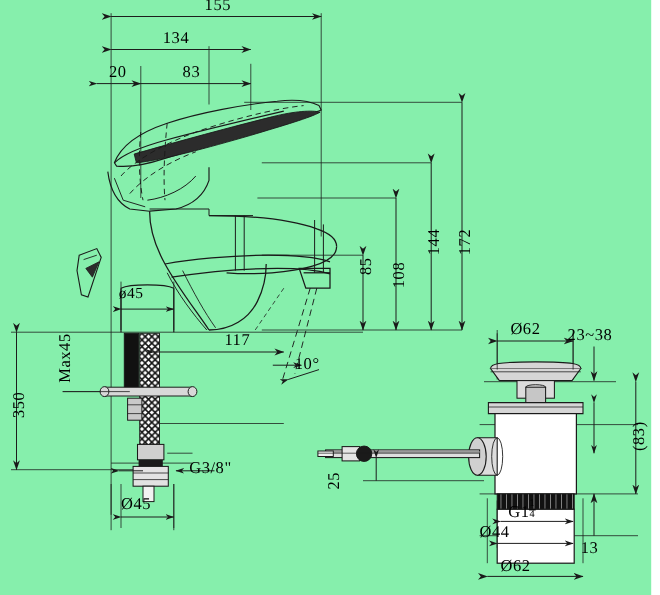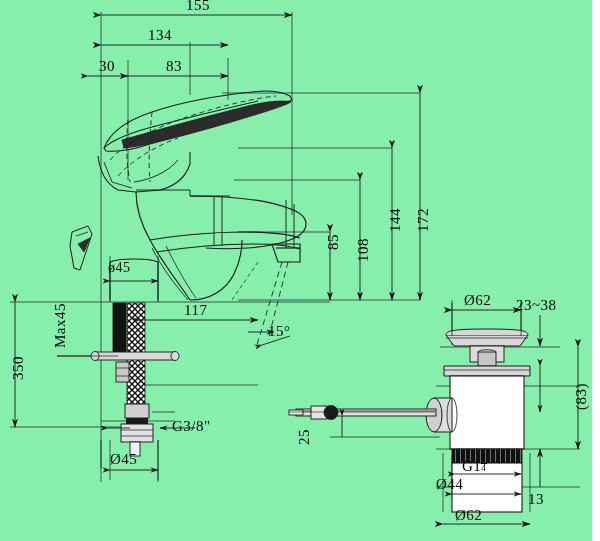--- a/index.html
+++ b/index.html
@@ -250,33 +250,33 @@
 
     <line x1="443" y1="524" x2="530" y2="524" marker-start="url(#ar)" marker-end="url(#ar)"></line>
 
     <line x1="342" y1="416" x2="342" y2="437" marker-start="url(#arS)"></line>
   </g>
 </svg>
 
 <div class="dimtxt s15" style="left:186px;top:-2px;">155</div>
 <div class="dimtxt s15" style="left:148px;top:28px;">134</div>
 <div class="dimtxt s15" style="left:166px;top:59px;">83</div>
-<div class="dimtxt s15" style="left:99px;top:59px;">30</div>
+<div class="dimtxt s15" style="left:99px;top:59px;">20</div>
 
 <div class="dimtxt s15 rot90" style="left:326px;top:250px;">85</div>
 <div class="dimtxt s15 rot90" style="left:356px;top:262px;">108</div>
 <div class="dimtxt s15 rot90" style="left:388px;top:232px;">144</div>
 <div class="dimtxt s15 rot90" style="left:416px;top:232px;">172</div>
 
 <div class="dimtxt s15 rot90" style="left:11px;top:380px;">350</div>
 <div class="dimtxt s15 rot90" style="left:53px;top:348px;">Max45</div>
 <div class="dimtxt s14" style="left:108px;top:261px;">ø45</div>
 <div class="dimtxt s15" style="left:110px;top:452px;">Ø45</div>
-<div class="dimtxt s15" style="left:184px;top:303px;">117</div>
-<div class="dimtxt s15" style="left:268px;top:324px;">15°</div>
+<div class="dimtxt s15" style="left:204px;top:303px;">117</div>
+<div class="dimtxt s15" style="left:268px;top:324px;">10°</div>
 <div class="dimtxt s15" style="left:172px;top:419px;">G3/8"</div>
 
 <div class="dimtxt s15" style="left:464px;top:293px;">Ø62</div>
 <div class="dimtxt s15" style="left:516px;top:298px;text-align:center;">23~38</div>
 <div class="dimtxt s15 rot90" style="left:574px;top:410px;">(83)</div>
 <div class="dimtxt s15 rot90" style="left:297px;top:445px;">25</div>
 <div class="dimtxt s15" style="left:462px;top:455px;"><span>G1</span><span class="frac"><span class="num">1</span><span class="den">4</span></span></div>
 <div class="dimtxt s15" style="left:436px;top:477px;">Ø44</div>
 <div class="dimtxt s15" style="left:528px;top:464px;margin-top:28px;">13</div>
 <div class="dimtxt s15" style="left:455px;top:508px;">Ø62</div>

